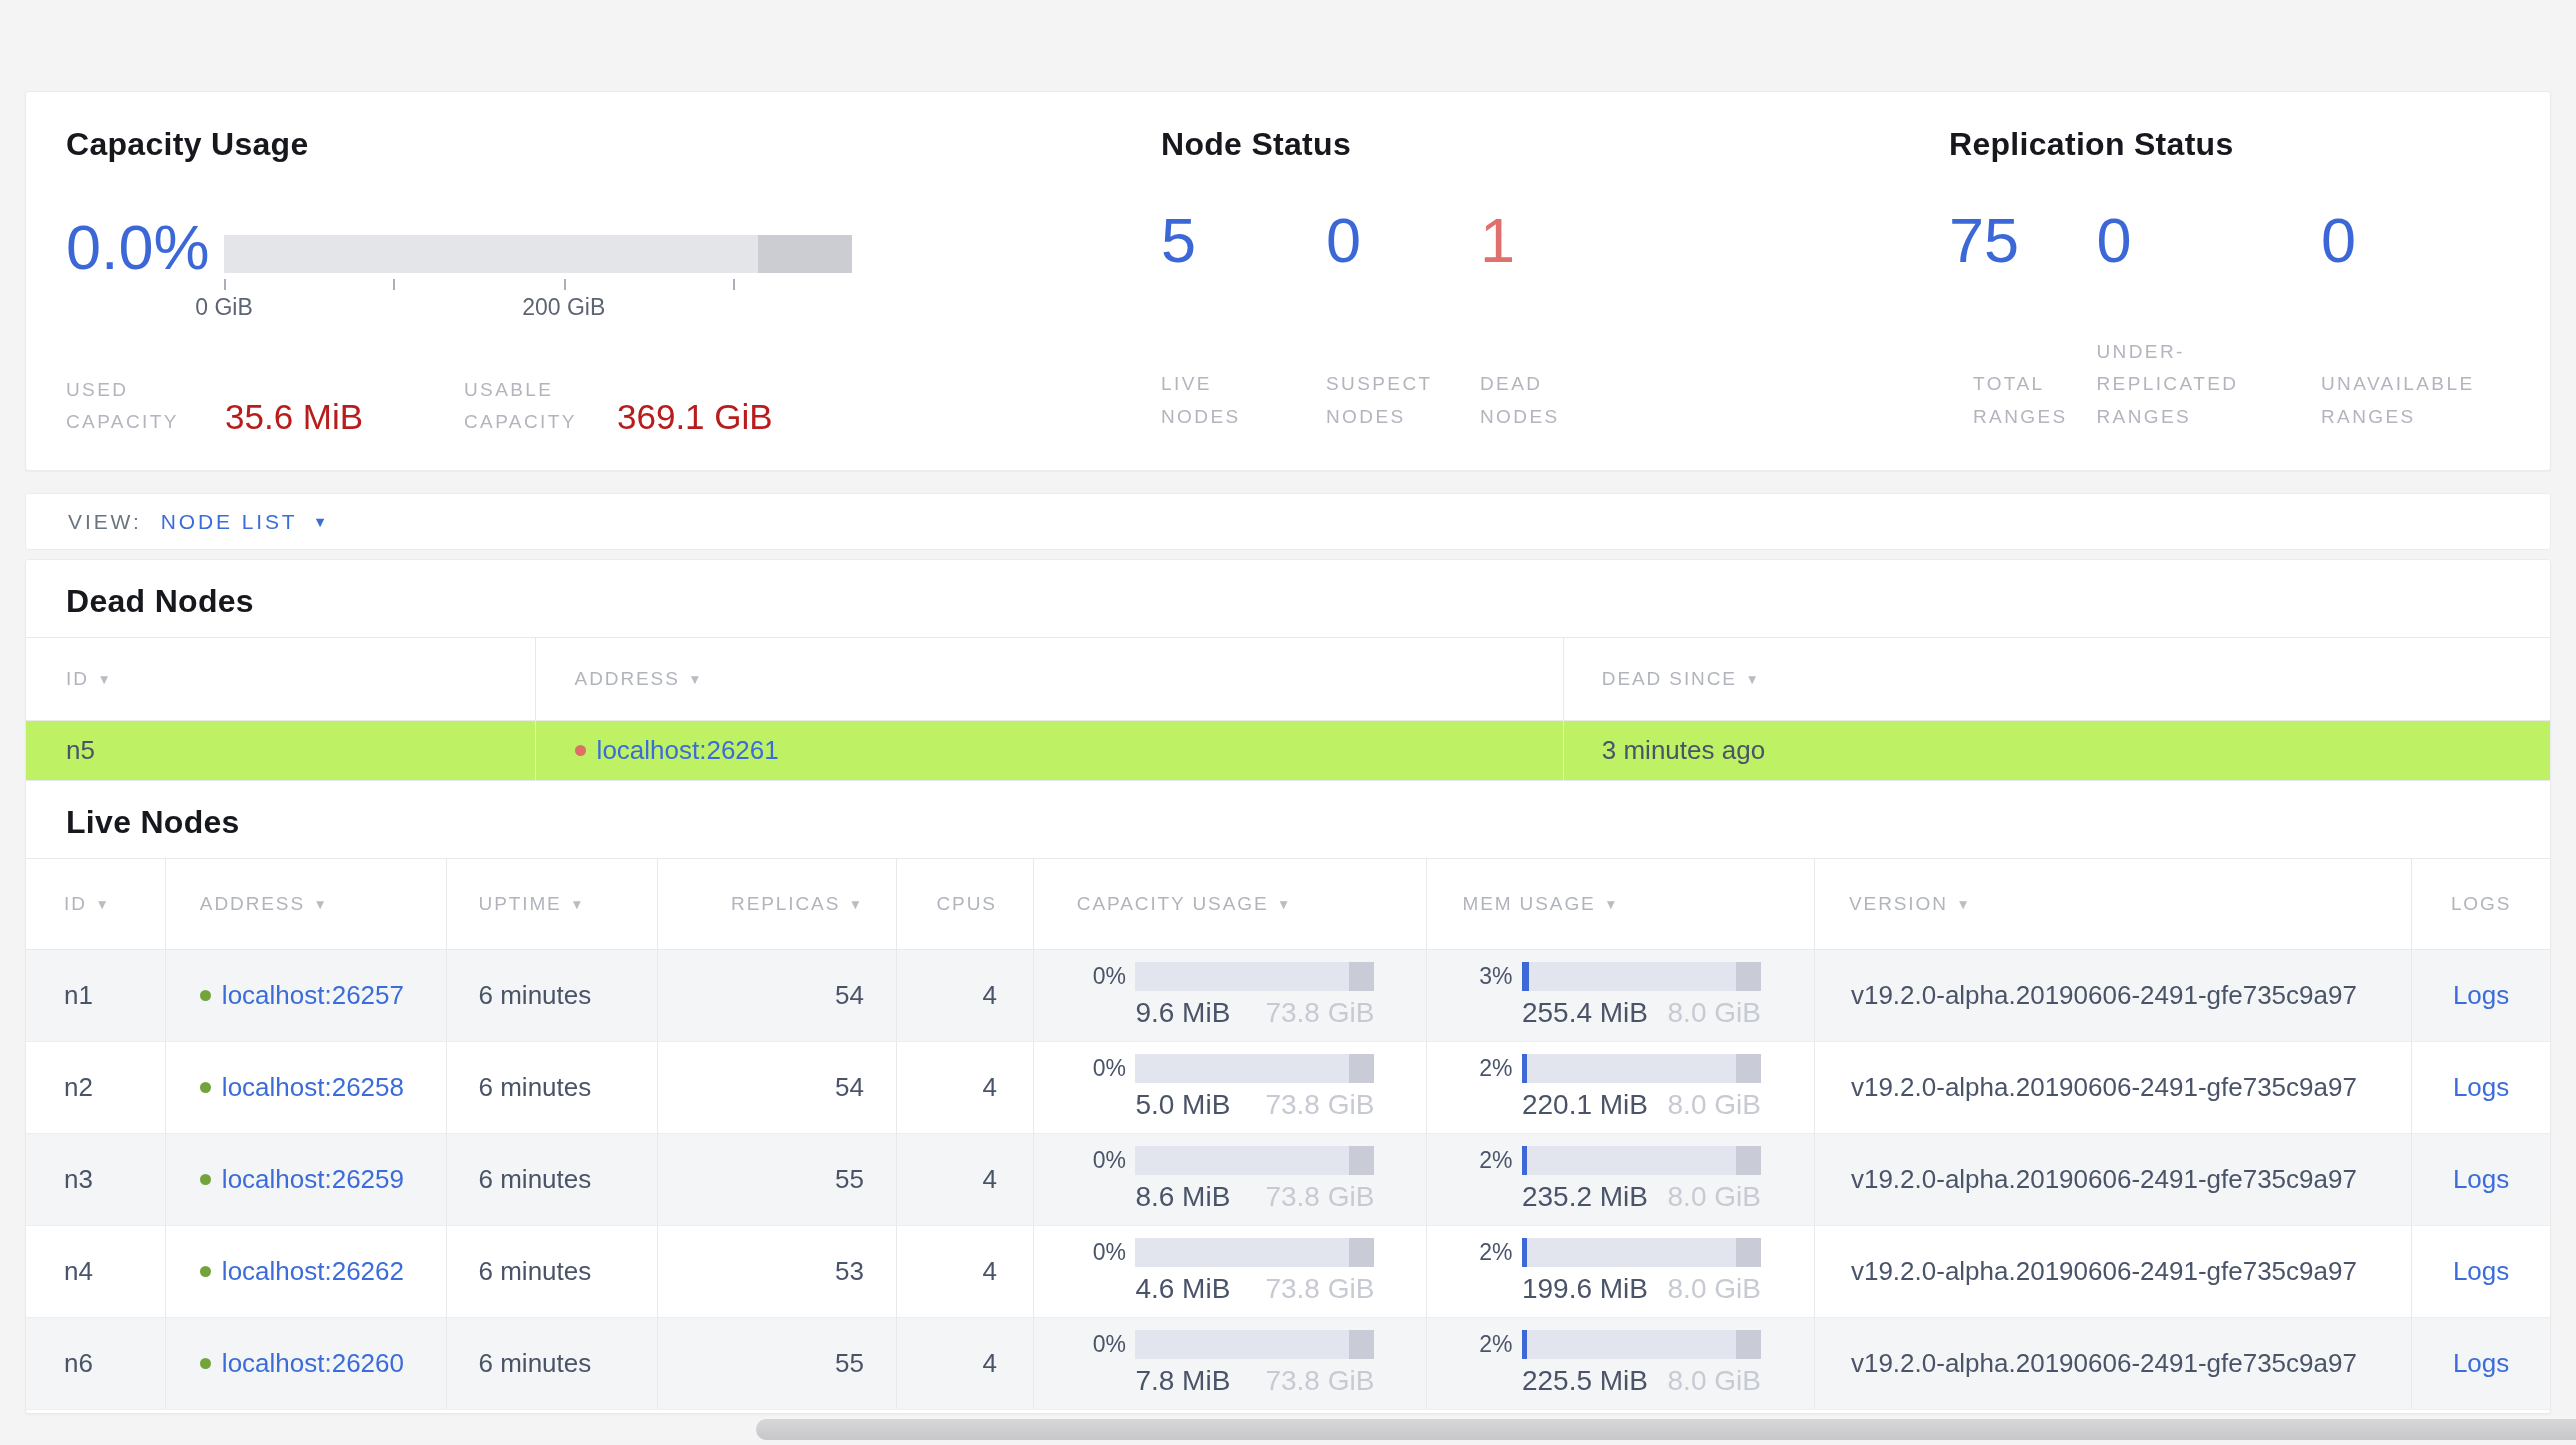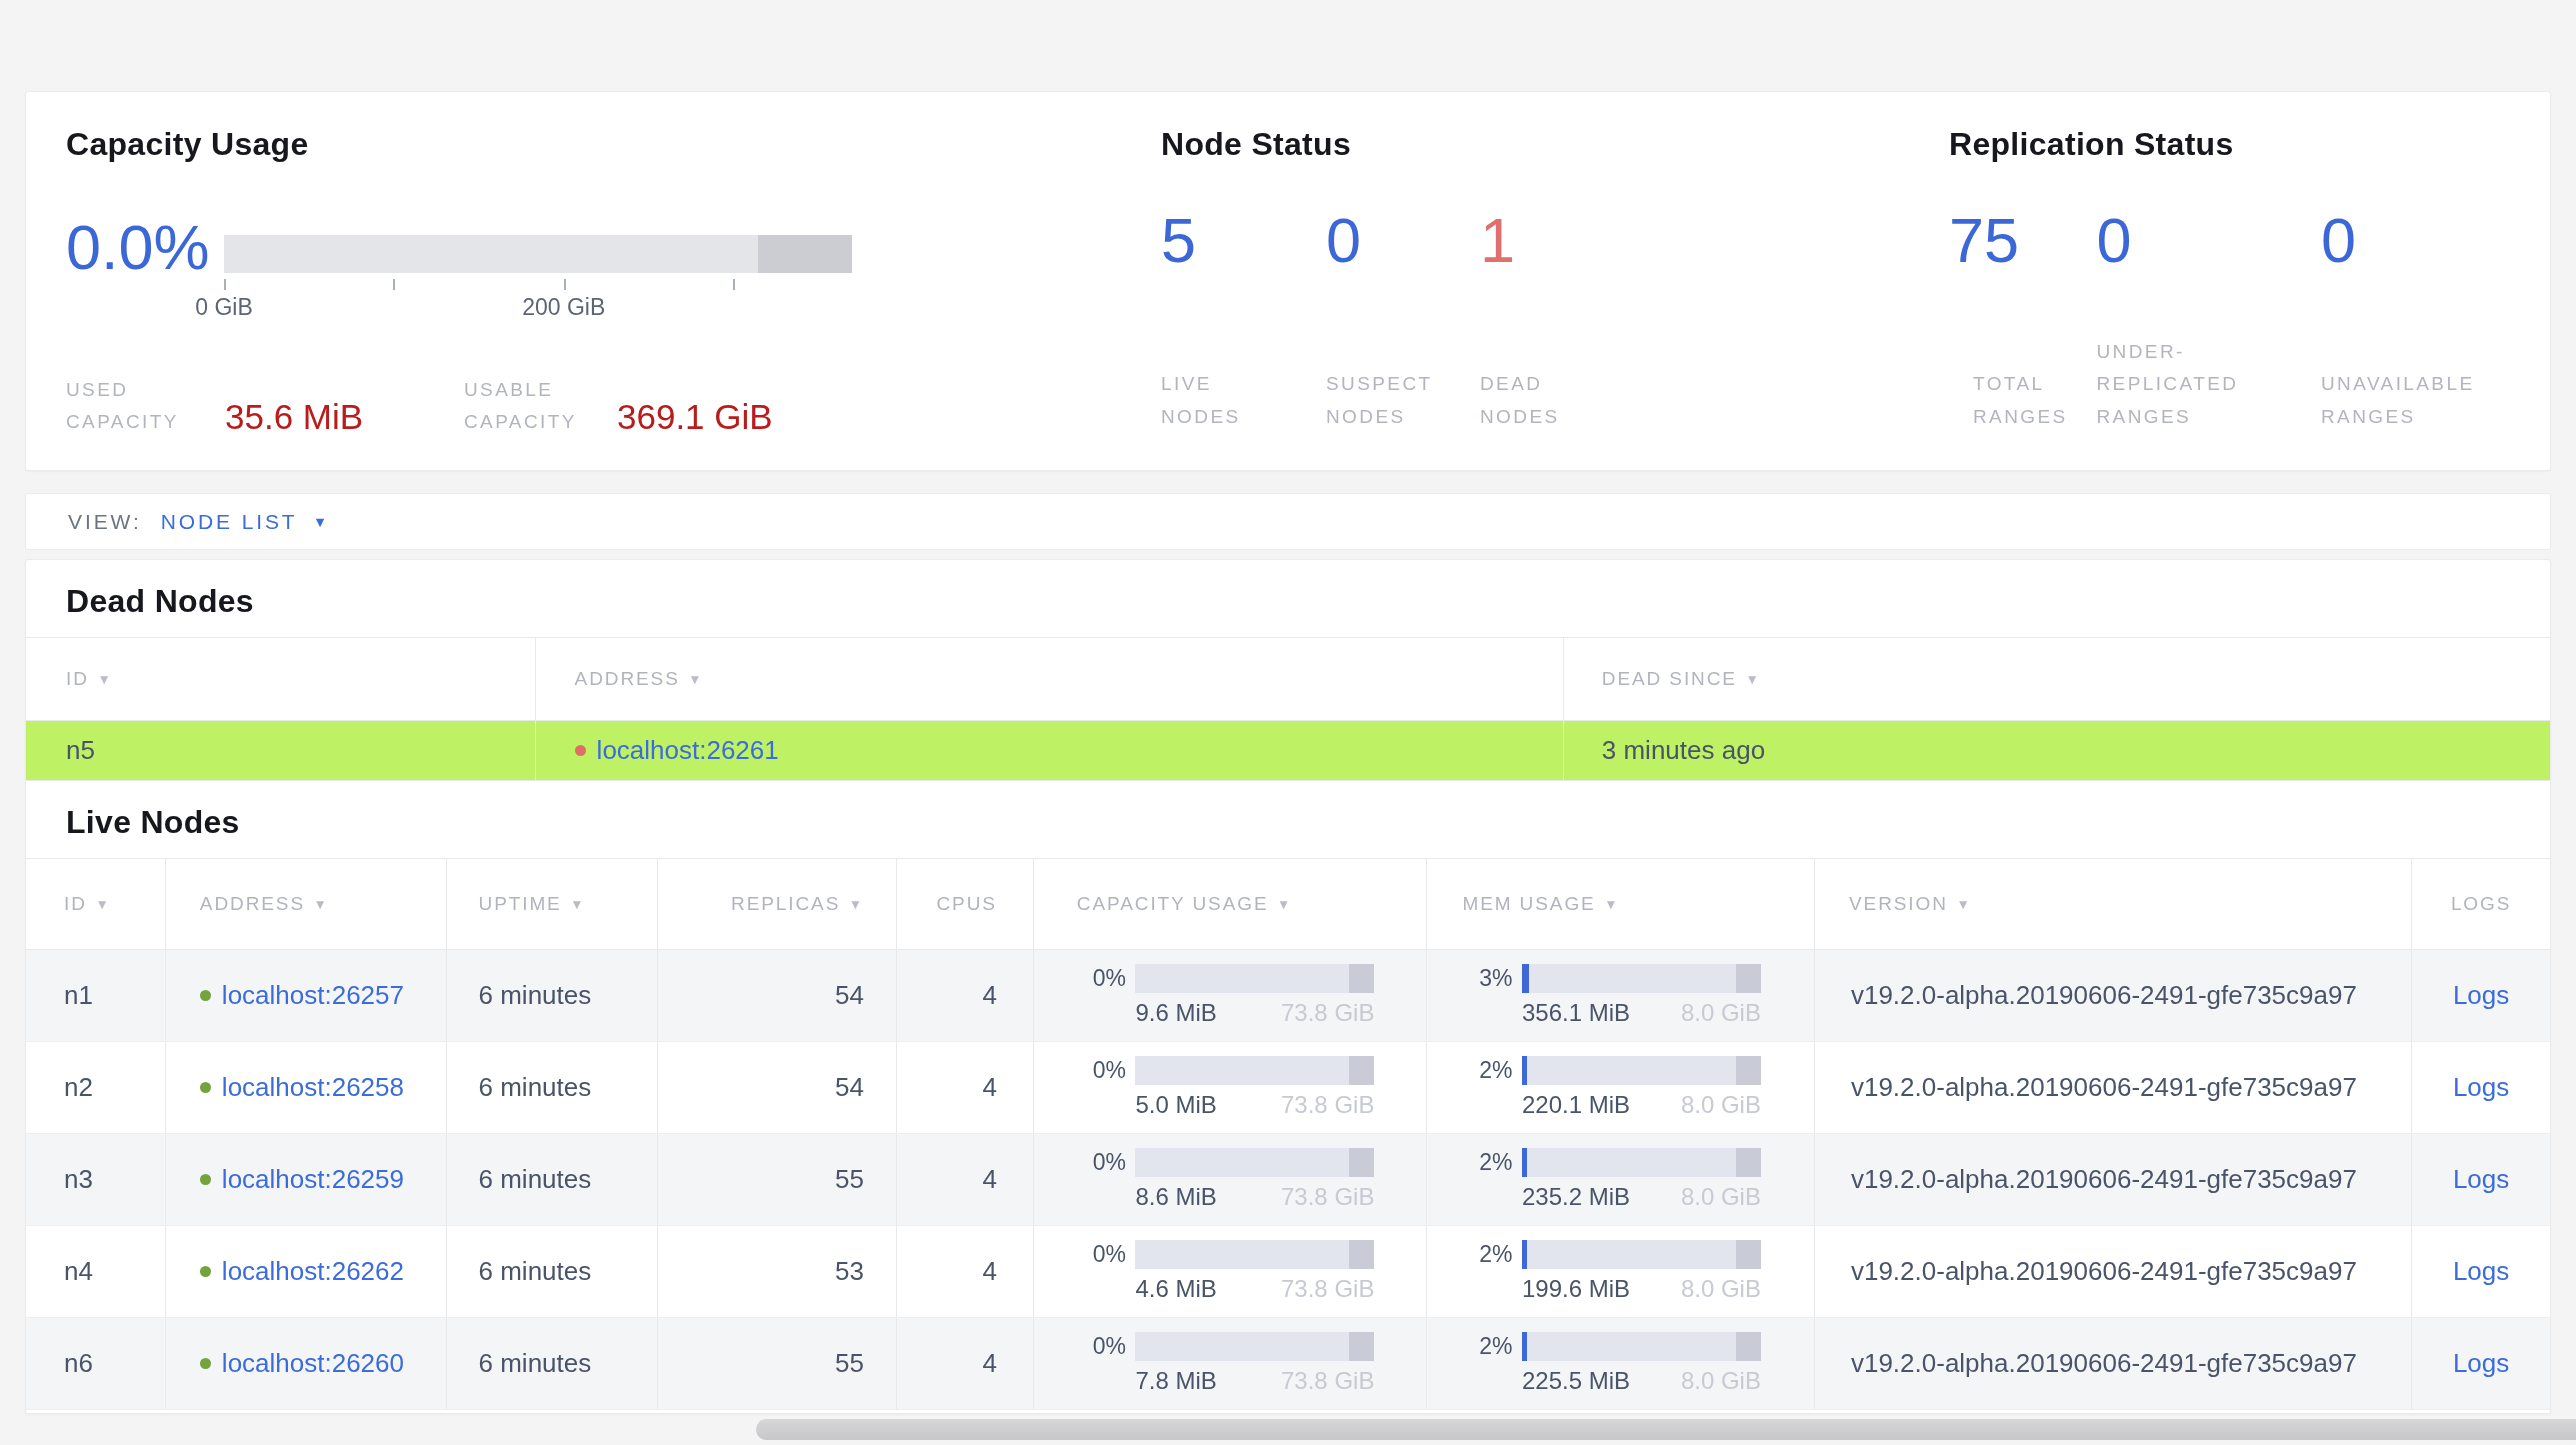--- a/index.html
+++ b/index.html
@@ -130,21 +130,21 @@
   .dot.green { background:#72a43b; }
   .dot.red { background:#de6e66; }
 
   
   .usage { display:flex; flex-direction:column; align-items:flex-end; }
   .u-top { display:flex; align-items:center; }
   .u-pct { font-size:23px; color:#4a5469; margin-right:9.5px; }
   .u-bar { width:239px; height:29px; background:#e3e5ee; position:relative; }
   .u-fill { position:absolute; left:0; top:0; bottom:0; background:#3e68d6; }
   .u-res { position:absolute; right:0; top:0; bottom:0; width:10.5%; background:#c9ccd6; }
-  .u-vals { display:flex; justify-content:space-between; width:239px; margin-top:5.7px; font-size:24px; }
+  .u-vals { display:flex; justify-content:space-between; width:239px; margin-top:5.7px; font-size:28px; }
   .u-used { color:#4a5469; }
   .u-total { color:#c7cad3; }
 
   .version-text { white-space:nowrap; }
 
   
   .hscroll-thumb {
     position:absolute; left:756px; right:-13.4px; top:1419px; height:21px;
     border-radius:10.5px;
     background:linear-gradient(#d2d2d4, #bfbfc1);
@@ -324,21 +324,21 @@
     <div class="td c7">
       <div class="usage">
         <div class="u-top">
           <span class="u-pct">3%</span>
           <span class="u-bar">
             <span class="u-fill" style="width: 3%;"></span>
             <span class="u-res"></span>
           </span>
         </div>
         <div class="u-vals">
-          <span class="u-used">356.1 MiB</span>
+          <span class="u-used">255.4 MiB</span>
           <span class="u-total">8.0 GiB</span>
         </div>
       </div>
     </div>
     <div class="td c8 version-text">v19.2.0-alpha.20190606-2491-gfe735c9a97</div>
     <div class="td c9">
       <span class="link">Logs</span>
     </div>
   </div>
 

